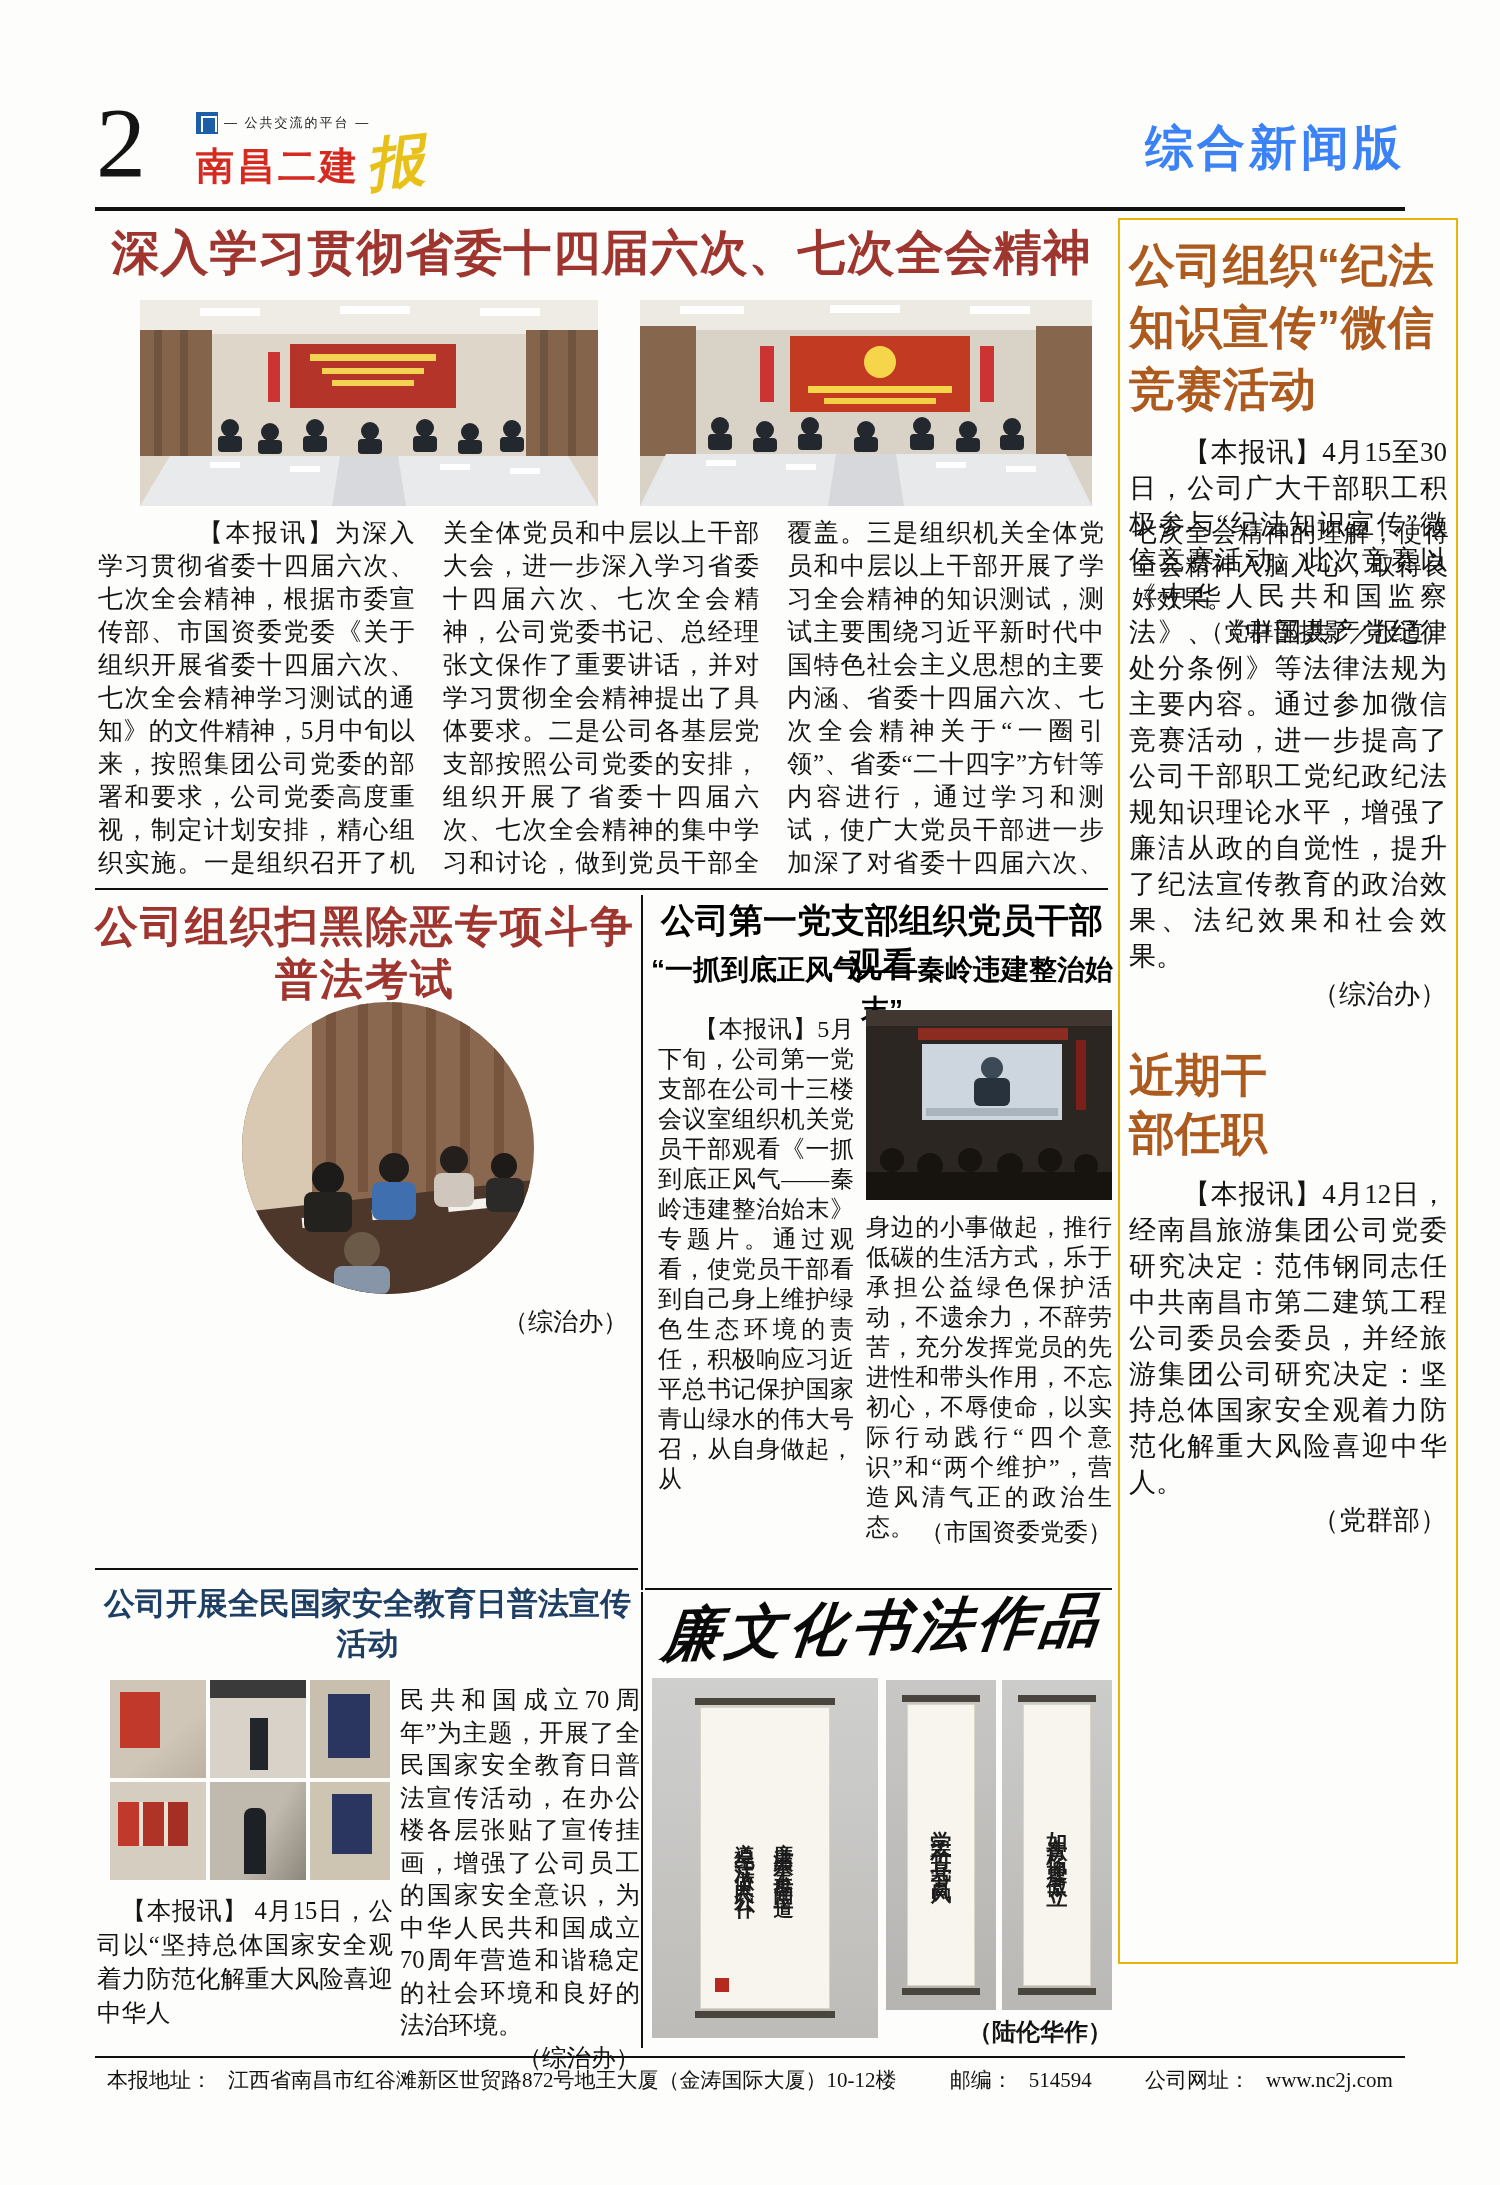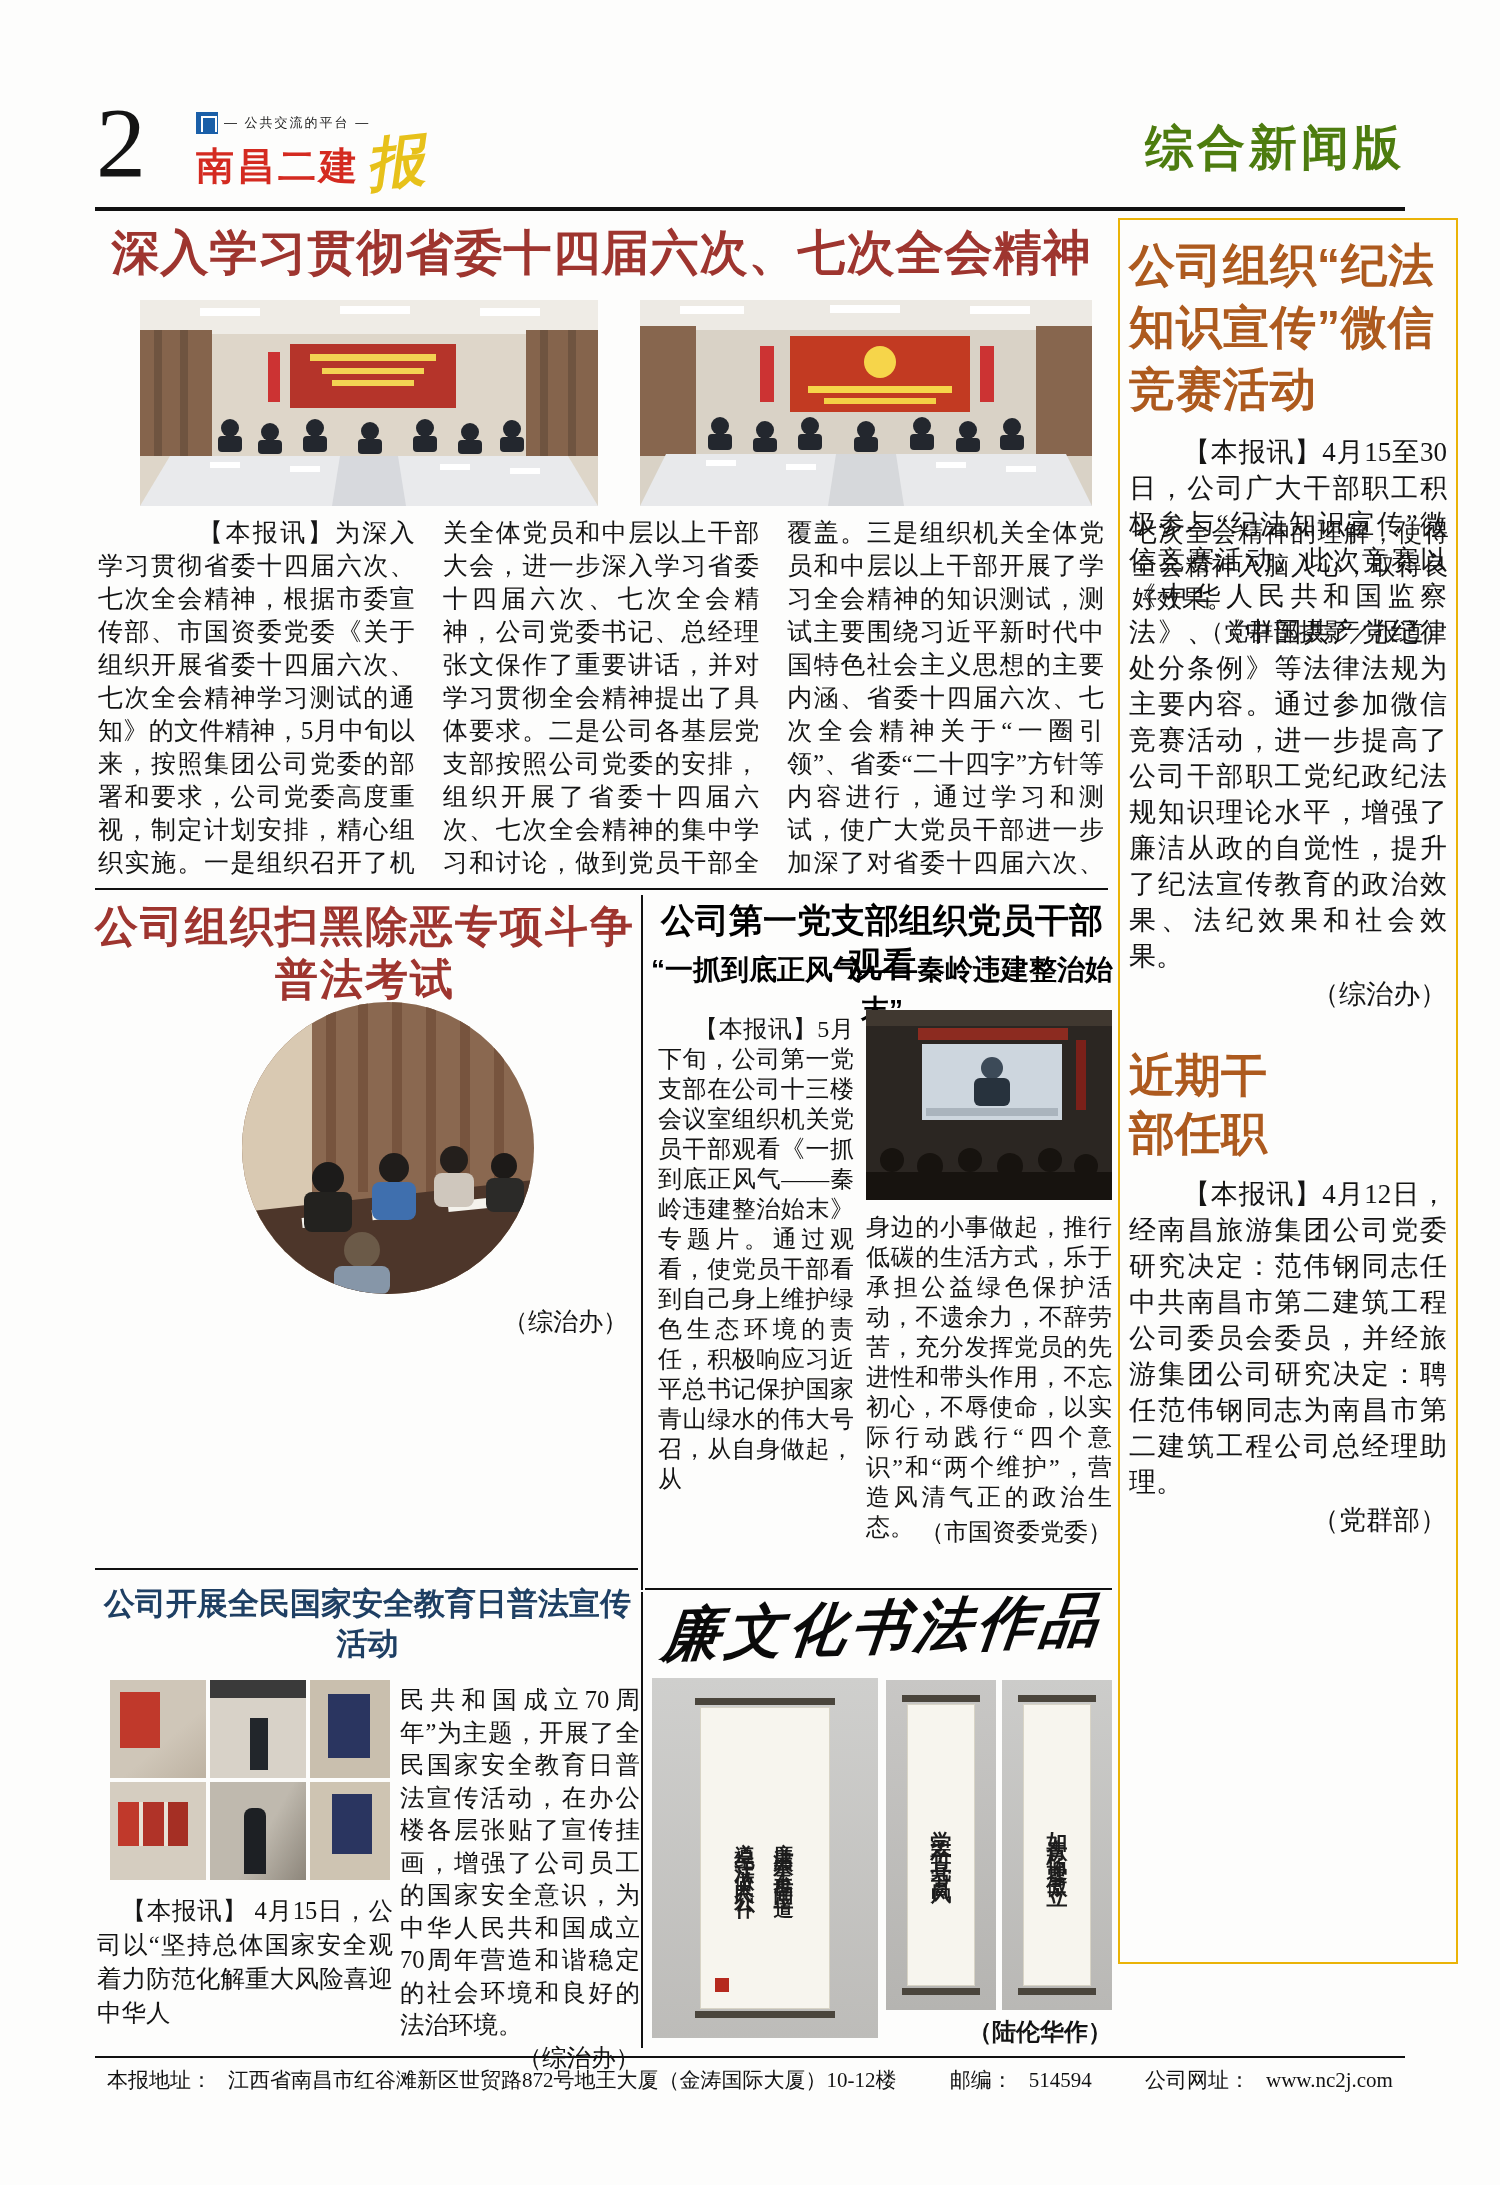--- a/index.html
+++ b/index.html
@@ -14,21 +14,21 @@
   .masthead{left:196px;top:112px;}
   .mast-row{display:flex;align-items:center;gap:6px;}
   .logo-ico{width:22px;height:22px;background:#1a5fa8;display:inline-block;position:relative;}
   .logo-ico::after{content:"";position:absolute;left:5px;top:4px;width:12px;height:14px;
         border:2px solid #fff;border-bottom:none;}
   .tagline{font-size:13px;letter-spacing:2px;color:#222;}
   .mast-name-row{display:flex;align-items:flex-end;margin-top:2px;}
   .mast-name{font-size:38px;font-weight:bold;color:#d42a20;letter-spacing:3px;line-height:44px;}
   .mast-suffix{font-size:58px;line-height:52px;color:#e7c11a;font-weight:bold;font-style:italic;
         font-family:"DejaVu Serif",serif;margin-left:6px;transform:rotate(-6deg);}
-  .edition{right:95px;top:116px;font-size:48px;font-weight:bold;letter-spacing:4px;color:#4d7c0f;}
+  .edition{right:95px;top:116px;font-size:48px;font-weight:bold;letter-spacing:4px;color:#3b82f6;}
   .hrule{background:#111;}
   .rule-header{left:95px;top:207px;width:1310px;height:4px;}
 
   
   .headline-main{left:95px;top:224px;width:1013px;text-align:center;font-size:48px;line-height:58px;
         font-weight:bold;color:#9e352f;letter-spacing:1px;}
   .photo{position:absolute;overflow:hidden;background:#d8d2c8;}
   .photo svg{display:block;width:100%;height:100%;}
   .photoA1{left:140px;top:300px;width:458px;height:206px;}
   .photoA2{left:640px;top:300px;width:452px;height:206px;}
@@ -347,21 +347,21 @@
 
   <div class="abs sidebar">
     <div class="sb-title sans">公司组织“纪法知识宣传”微信竞赛活动</div>
     <div class="sb-body">
       <p>【本报讯】4月15至30日，公司广大干部职工积极参与“纪法知识宣传”微信竞赛活动。此次竞赛以《中华人民共和国监察法》、《中国共产党纪律处分条例》等法律法规为主要内容。通过参加微信竞赛活动，进一步提高了公司干部职工党纪政纪法规知识理论水平，增强了廉洁从政的自觉性，提升了纪法宣传教育的政治效果、法纪效果和社会效果。</p>
     </div>
     <div class="sb-byline">（综治办）</div>
 
     <div class="sb-title2 sans">近期干部任职</div>
     <div class="sb-body">
-      <p>【本报讯】4月12日，经南昌旅游集团公司党委研究决定：范伟钢同志任中共南昌市第二建筑工程公司委员会委员，并经旅游集团公司研究决定：聘任范伟钢同志为南昌市第二建筑工程公司总经理助理。</p>
+      <p>【本报讯】4月12日，经南昌旅游集团公司党委研究决定：范伟钢同志任中共南昌市第二建筑工程公司委员会委员，并经旅游集团公司研究决定：坚持总体国家安全观着力防范化解重大风险喜迎中华人。</p>
     </div>
     <div class="sb-byline">（党群部）</div>
   </div>
 
   <div class="abs hrule rule-footer"></div>
   <div class="abs footer-line">
     <span>本报地址：</span><span>江西省南昌市红谷滩新区世贸路872号地王大厦（金涛国际大厦）10-12楼</span>
     <span style="margin-left:40px;">邮编：</span><span>514594</span>
     <span style="margin-left:40px;">公司网址：</span><span>www.nc2j.com</span>
   </div>

